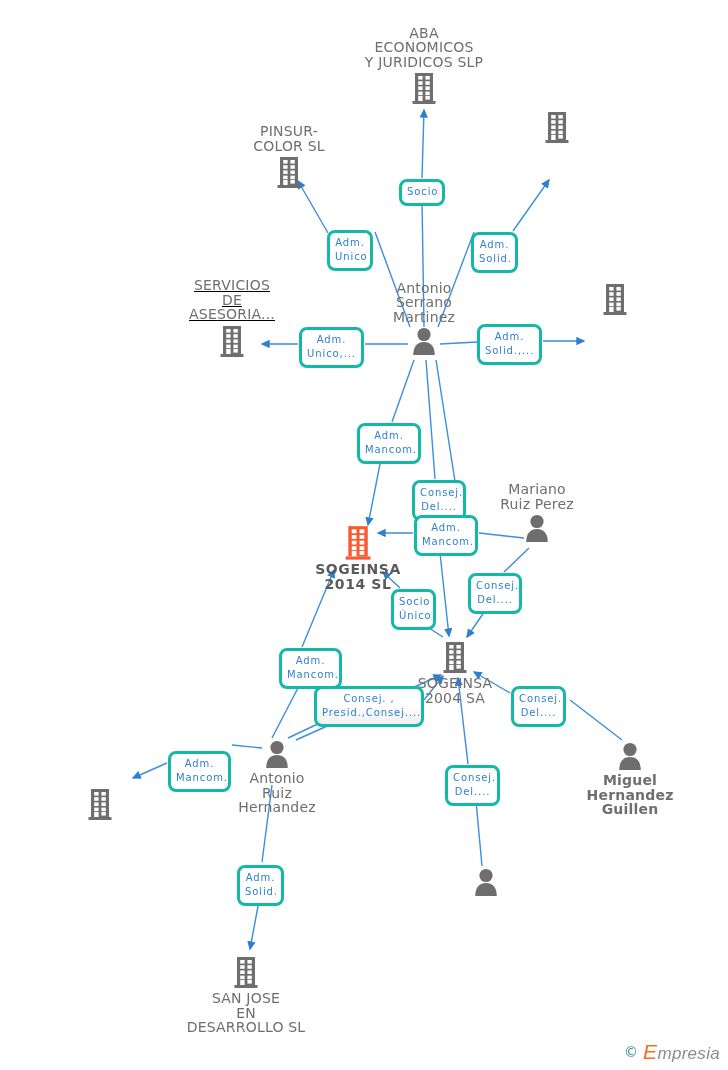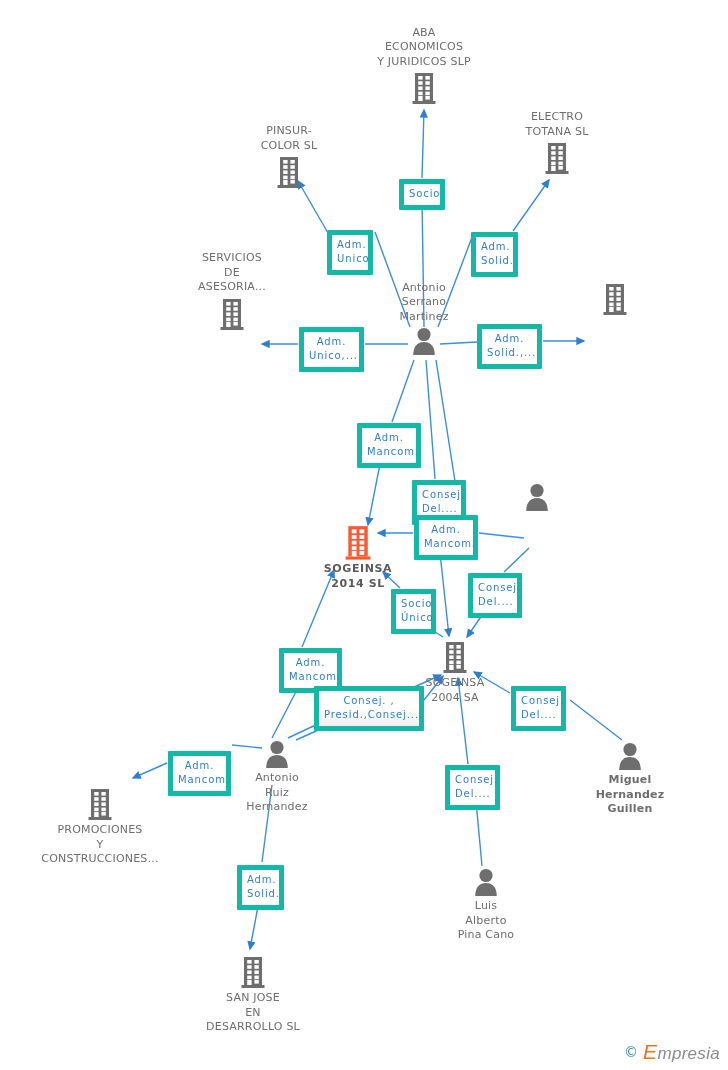--- a/index.html
+++ b/index.html
@@ -35,21 +35,21 @@
     z-index: 3;
   }
   .node .glyph {
     display: block;
     line-height: 0;
     margin: 0 auto;
   }
   .node .caption {
     display: block;
     margin-top: 2px;
-    font-size: 11px;
+    font-size: 14px;
     line-height: 14.5px;
     color: #6e6e6e;
     letter-spacing: 0.2px;
     white-space: pre-line;
     font-family: "DejaVu Sans", sans-serif;
   }
   .node.caption-above .caption {
     margin-top: 0;
     margin-bottom: 2px;
   }
@@ -57,22 +57,22 @@
     color: #5a5a5a;
     font-weight: bold;
     letter-spacing: 0.6px;
   }
 
   
   .elabel {
     position: absolute;
     z-index: 5;
     box-sizing: border-box;
-    border: 5px solid #14b8a6;
-    border-radius: 1px;
+    border: 3px solid #14b8a6;
+    border-radius: 8px;
     background: #ffffff;
     color: #2f7fd0;
     font-size: 10px;
     line-height: 14px;
     letter-spacing: 0.9px;
     text-align: center;
     padding: 3px 5px 4px 5px;
     white-space: pre-line;
     font-family: "DejaVu Sans", sans-serif;
   }
@@ -181,42 +181,40 @@
               <rect x="7.2" y="15.4" width="4.4" height="3.6"></rect>
               <rect x="14.4" y="15.4" width="4.4" height="3.6"></rect>
               <rect x="7.2" y="20.6" width="4.4" height="3.6"></rect>
               <rect x="14.4" y="20.6" width="4.4" height="3.6"></rect>
               <rect x="7.2" y="25" width="4.4" height="5"></rect>
               <rect x="14.4" y="25" width="4.4" height="3.6"></rect>
             </g>
           </svg></span>
       </div>
       <div class="node caption-above" style="left: 557px; top: 110px;">
-        <span class="caption">ELECTRO
-TOTANA SL</span>
-        <span class="glyph"><svg width="26" height="34" viewBox="0 0 26 34">
-            <g fill="#6e6e6e">
-              <rect x="4" y="2" width="18" height="28"></rect>
-              <rect x="1.5" y="30" width="23" height="3"></rect>
-            </g>
-            <g fill="#ffffff">
-              <rect x="7.2" y="5" width="4.4" height="3.6"></rect>
-              <rect x="14.4" y="5" width="4.4" height="3.6"></rect>
-              <rect x="7.2" y="10.2" width="4.4" height="3.6"></rect>
-              <rect x="14.4" y="10.2" width="4.4" height="3.6"></rect>
-              <rect x="7.2" y="15.4" width="4.4" height="3.6"></rect>
-              <rect x="14.4" y="15.4" width="4.4" height="3.6"></rect>
-              <rect x="7.2" y="20.6" width="4.4" height="3.6"></rect>
-              <rect x="14.4" y="20.6" width="4.4" height="3.6"></rect>
-              <rect x="7.2" y="25" width="4.4" height="5"></rect>
-              <rect x="14.4" y="25" width="4.4" height="3.6"></rect>
-            </g>
-          </svg></span>
-      </div>
-      <div class="node caption-above" style="left: 232px; top: 251px;">
+        <span class="glyph"><svg width="26" height="34" viewBox="0 0 26 34">
+            <g fill="#6e6e6e">
+              <rect x="4" y="2" width="18" height="28"></rect>
+              <rect x="1.5" y="30" width="23" height="3"></rect>
+            </g>
+            <g fill="#ffffff">
+              <rect x="7.2" y="5" width="4.4" height="3.6"></rect>
+              <rect x="14.4" y="5" width="4.4" height="3.6"></rect>
+              <rect x="7.2" y="10.2" width="4.4" height="3.6"></rect>
+              <rect x="14.4" y="10.2" width="4.4" height="3.6"></rect>
+              <rect x="7.2" y="15.4" width="4.4" height="3.6"></rect>
+              <rect x="14.4" y="15.4" width="4.4" height="3.6"></rect>
+              <rect x="7.2" y="20.6" width="4.4" height="3.6"></rect>
+              <rect x="14.4" y="20.6" width="4.4" height="3.6"></rect>
+              <rect x="7.2" y="25" width="4.4" height="5"></rect>
+              <rect x="14.4" y="25" width="4.4" height="3.6"></rect>
+            </g>
+          </svg></span>
+      </div>
+      <div class="node caption-above" style="left: 232px; top: 278px; text-decoration: underline;">
         <span class="caption">SERVICIOS
 DE
 ASESORIA...</span>
         <span class="glyph"><svg width="26" height="34" viewBox="0 0 26 34">
             <g fill="#6e6e6e">
               <rect x="4" y="2" width="18" height="28"></rect>
               <rect x="1.5" y="30" width="23" height="3"></rect>
             </g>
             <g fill="#ffffff">
               <rect x="7.2" y="5" width="4.4" height="3.6"></rect>
@@ -277,20 +275,22 @@
               <rect x="7.2" y="20.6" width="4.4" height="3.6"></rect>
               <rect x="14.4" y="20.6" width="4.4" height="3.6"></rect>
               <rect x="7.2" y="25" width="4.4" height="5"></rect>
               <rect x="14.4" y="25" width="4.4" height="3.6"></rect>
             </g>
           </svg></span>
         <span class="caption">SOGEINSA
 2014  SL</span>
       </div>
       <div class="node caption-above" style="left: 537px; top: 482px;">
+        <span class="caption">Mariano
+Ruiz Perez</span>
         <span class="glyph"><svg width="28" height="30" viewBox="0 0 28 30">
             <circle cx="14" cy="8.5" r="6.6" fill="#6e6e6e"></circle>
             <path d="M 14 16 C 6.2 16 3.4 21.5 3.2 29 L 24.8 29 C 24.6 21.5 21.8 16 14 16 Z" fill="#6e6e6e"></path>
           </svg></span>
       </div>
       <div class="node" style="left: 455px; top: 640px;">
         <span class="glyph"><svg width="26" height="34" viewBox="0 0 26 34">
             <g fill="#6e6e6e">
               <rect x="4" y="2" width="18" height="28"></rect>
               <rect x="1.5" y="30" width="23" height="3"></rect>
@@ -341,34 +341,28 @@
               <rect x="7.2" y="10.2" width="4.4" height="3.6"></rect>
               <rect x="14.4" y="10.2" width="4.4" height="3.6"></rect>
               <rect x="7.2" y="15.4" width="4.4" height="3.6"></rect>
               <rect x="14.4" y="15.4" width="4.4" height="3.6"></rect>
               <rect x="7.2" y="20.6" width="4.4" height="3.6"></rect>
               <rect x="14.4" y="20.6" width="4.4" height="3.6"></rect>
               <rect x="7.2" y="25" width="4.4" height="5"></rect>
               <rect x="14.4" y="25" width="4.4" height="3.6"></rect>
             </g>
           </svg></span>
-        <span class="caption">PROMOCIONES
-Y
-CONSTRUCCIONES...</span>
       </div>
       <div class="node" style="left: 486px; top: 867px;">
         <span class="glyph"><svg width="28" height="30" viewBox="0 0 28 30">
             <circle cx="14" cy="8.5" r="6.6" fill="#6e6e6e"></circle>
             <path d="M 14 16 C 6.2 16 3.4 21.5 3.2 29 L 24.8 29 C 24.6 21.5 21.8 16 14 16 Z" fill="#6e6e6e"></path>
           </svg></span>
-        <span class="caption">Luis
-Alberto
-Pina Cano</span>
-      </div>
-      <div class="node" style="left: 253px; top: 955px;">
+      </div>
+      <div class="node" style="left: 246px; top: 955px;">
         <span class="glyph"><svg width="26" height="34" viewBox="0 0 26 34">
             <g fill="#6e6e6e">
               <rect x="4" y="2" width="18" height="28"></rect>
               <rect x="1.5" y="30" width="23" height="3"></rect>
             </g>
             <g fill="#ffffff">
               <rect x="7.2" y="5" width="4.4" height="3.6"></rect>
               <rect x="14.4" y="5" width="4.4" height="3.6"></rect>
               <rect x="7.2" y="10.2" width="4.4" height="3.6"></rect>
               <rect x="14.4" y="10.2" width="4.4" height="3.6"></rect>

